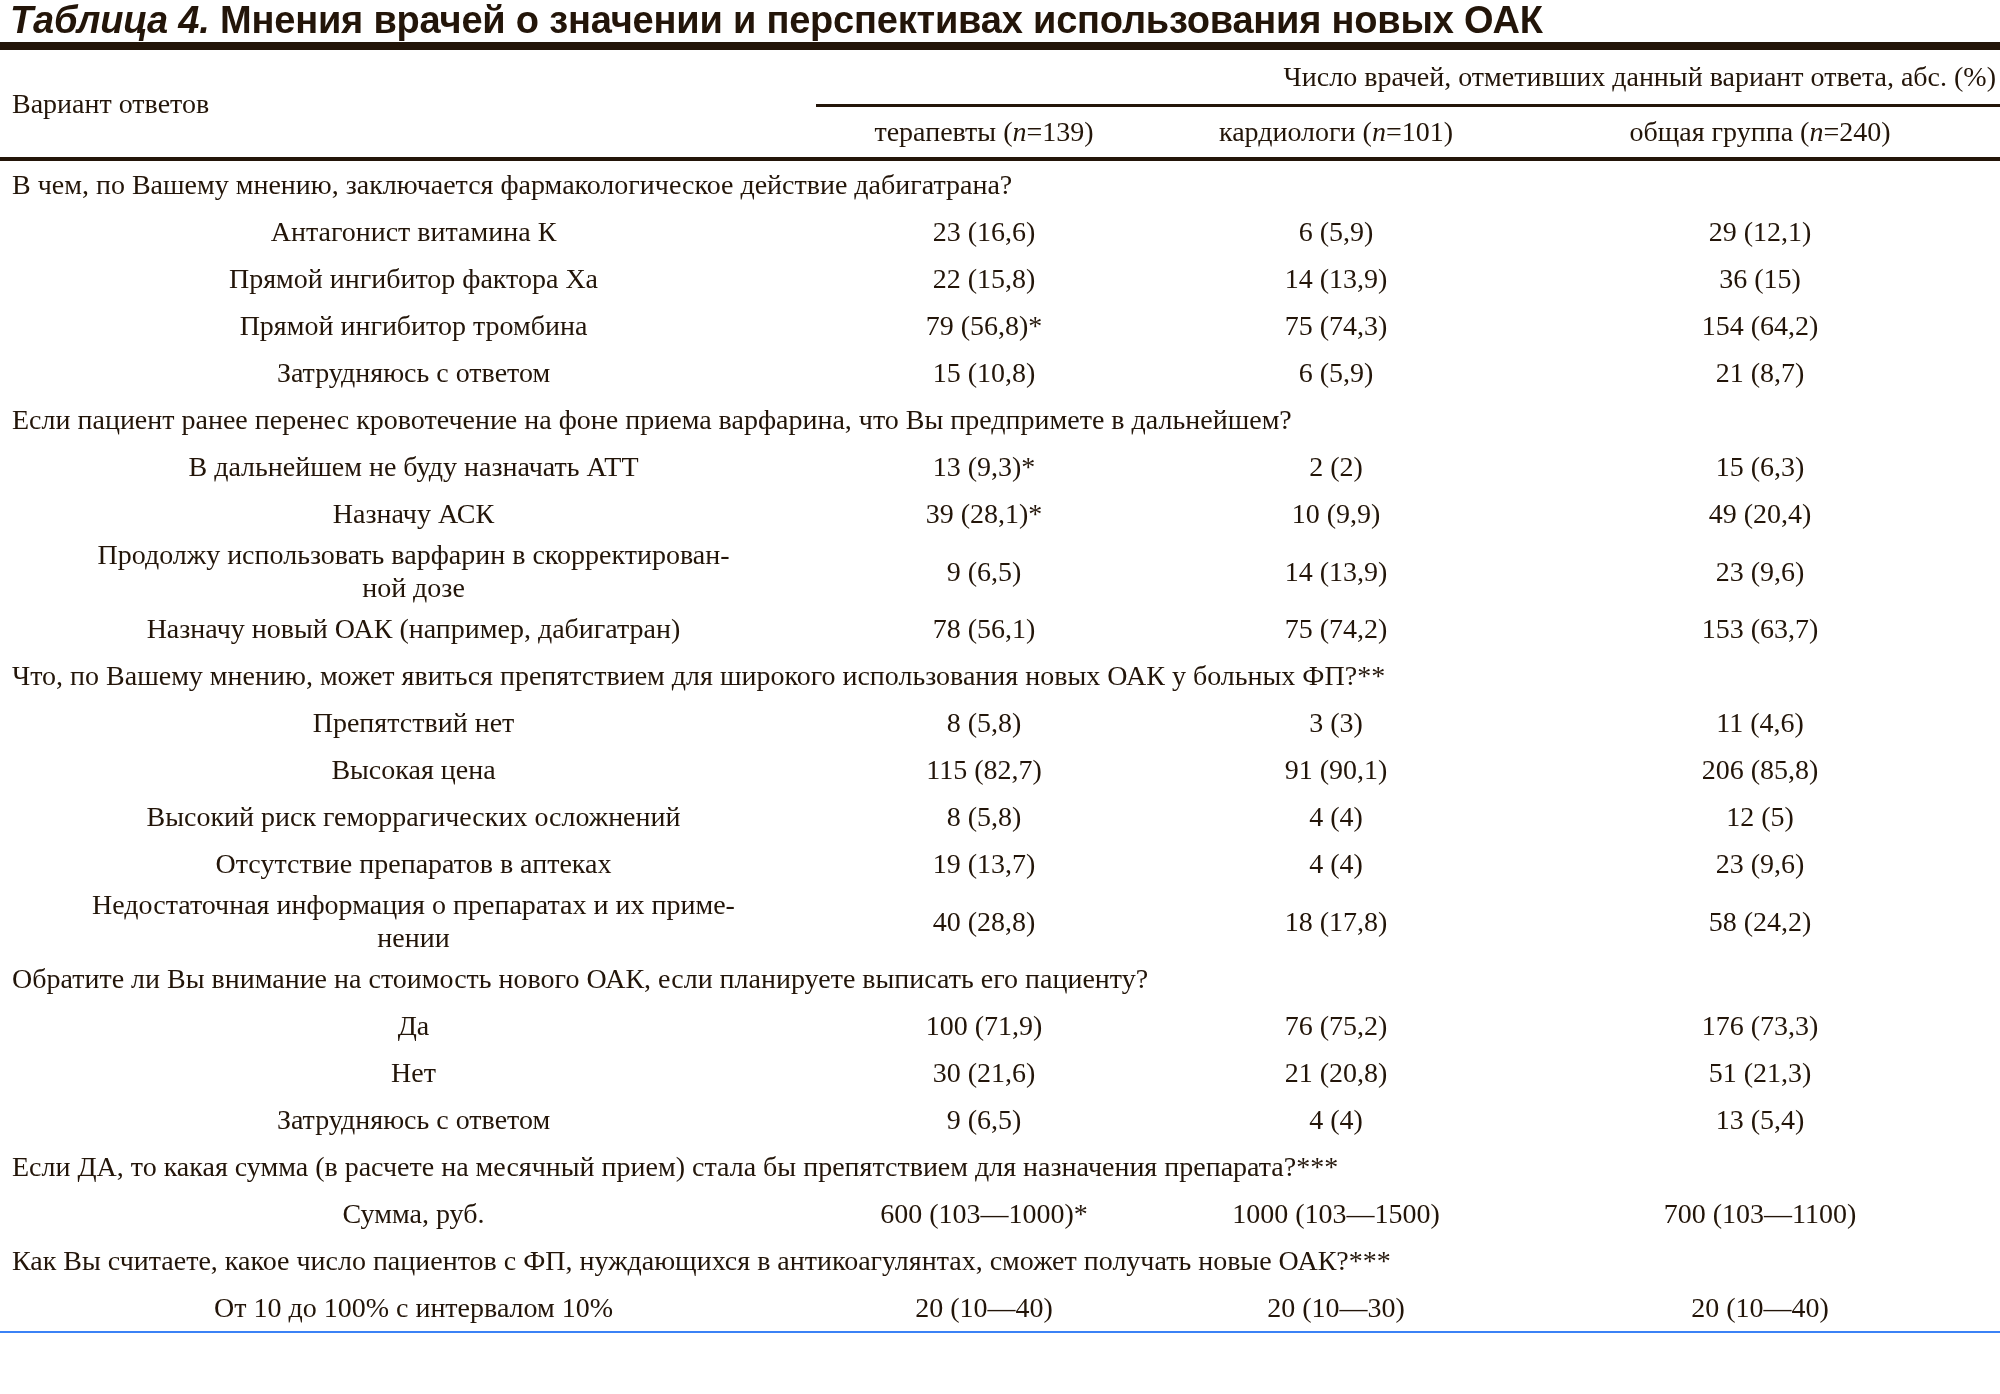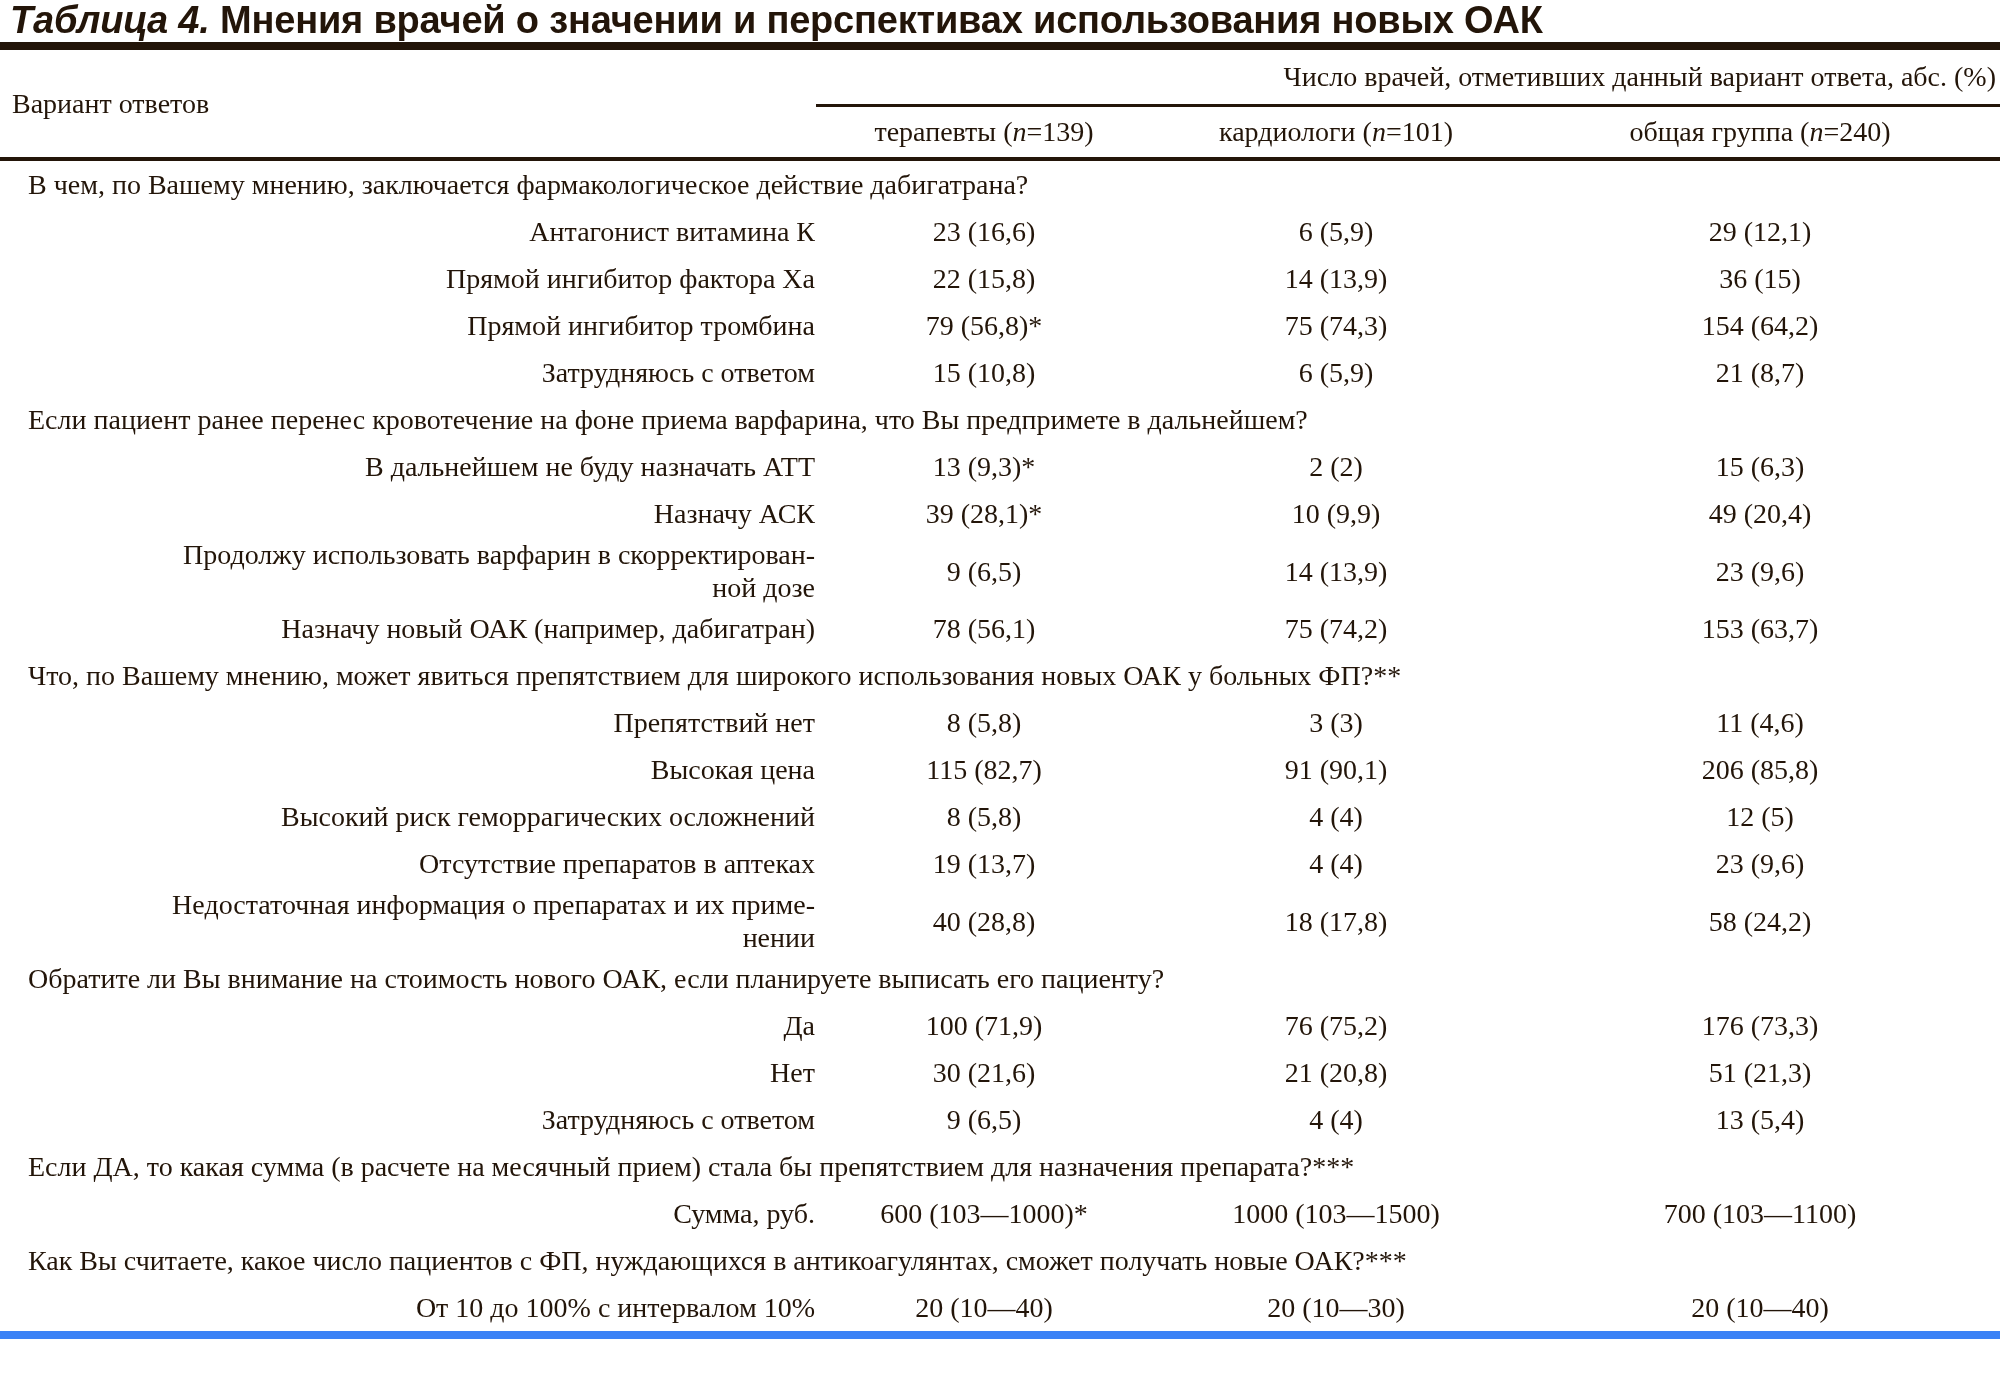--- a/index.html
+++ b/index.html
@@ -19,21 +19,21 @@
     margin:3px 0 5px 10px;
     letter-spacing:-0.2px;
     white-space:nowrap;
   }
   .caption .cap-label{font-style:italic;}
   table{
     width:2000px;
     border-collapse:collapse;
     table-layout:fixed;
     border-top:8px solid #231509;
-    border-bottom:8px solid #3b82f6;
+    border-bottom:2px solid #3b82f6;
     font-size:28px;
   }
   col.c-label{width:40.8%;}
   col.c-ther{width:16.8%;}
   col.c-card{width:18.4%;}
   col.c-all{width:24%;}
   th{font-weight:normal;font-size:28px;}
   thead th.row-header{
     text-align:left;
     vertical-align:middle;
@@ -54,22 +54,22 @@
   thead tr.subhead th, thead tr.subhead ~ * {border-bottom:0;}
   thead tr:last-child th{border-bottom:4px solid #231509;}
   thead th.row-header{border-bottom:4px solid #231509;}
   .n-it{font-style:italic;}
   tbody td{
     height:45px;
     vertical-align:middle;
     line-height:33px;
   }
   tbody td.label{
-    text-align:right;
-    padding-left:28px;
+    text-align:center;
+    padding-left:12px;
     white-space:pre-line;
   }
   tbody td.value{text-align:center;}
   tbody tr.question td{
     text-align:left;
   }
   .footnote{
     font-size:28.5px;
     line-height:40px;
     margin:10px 10px 0 10px;

